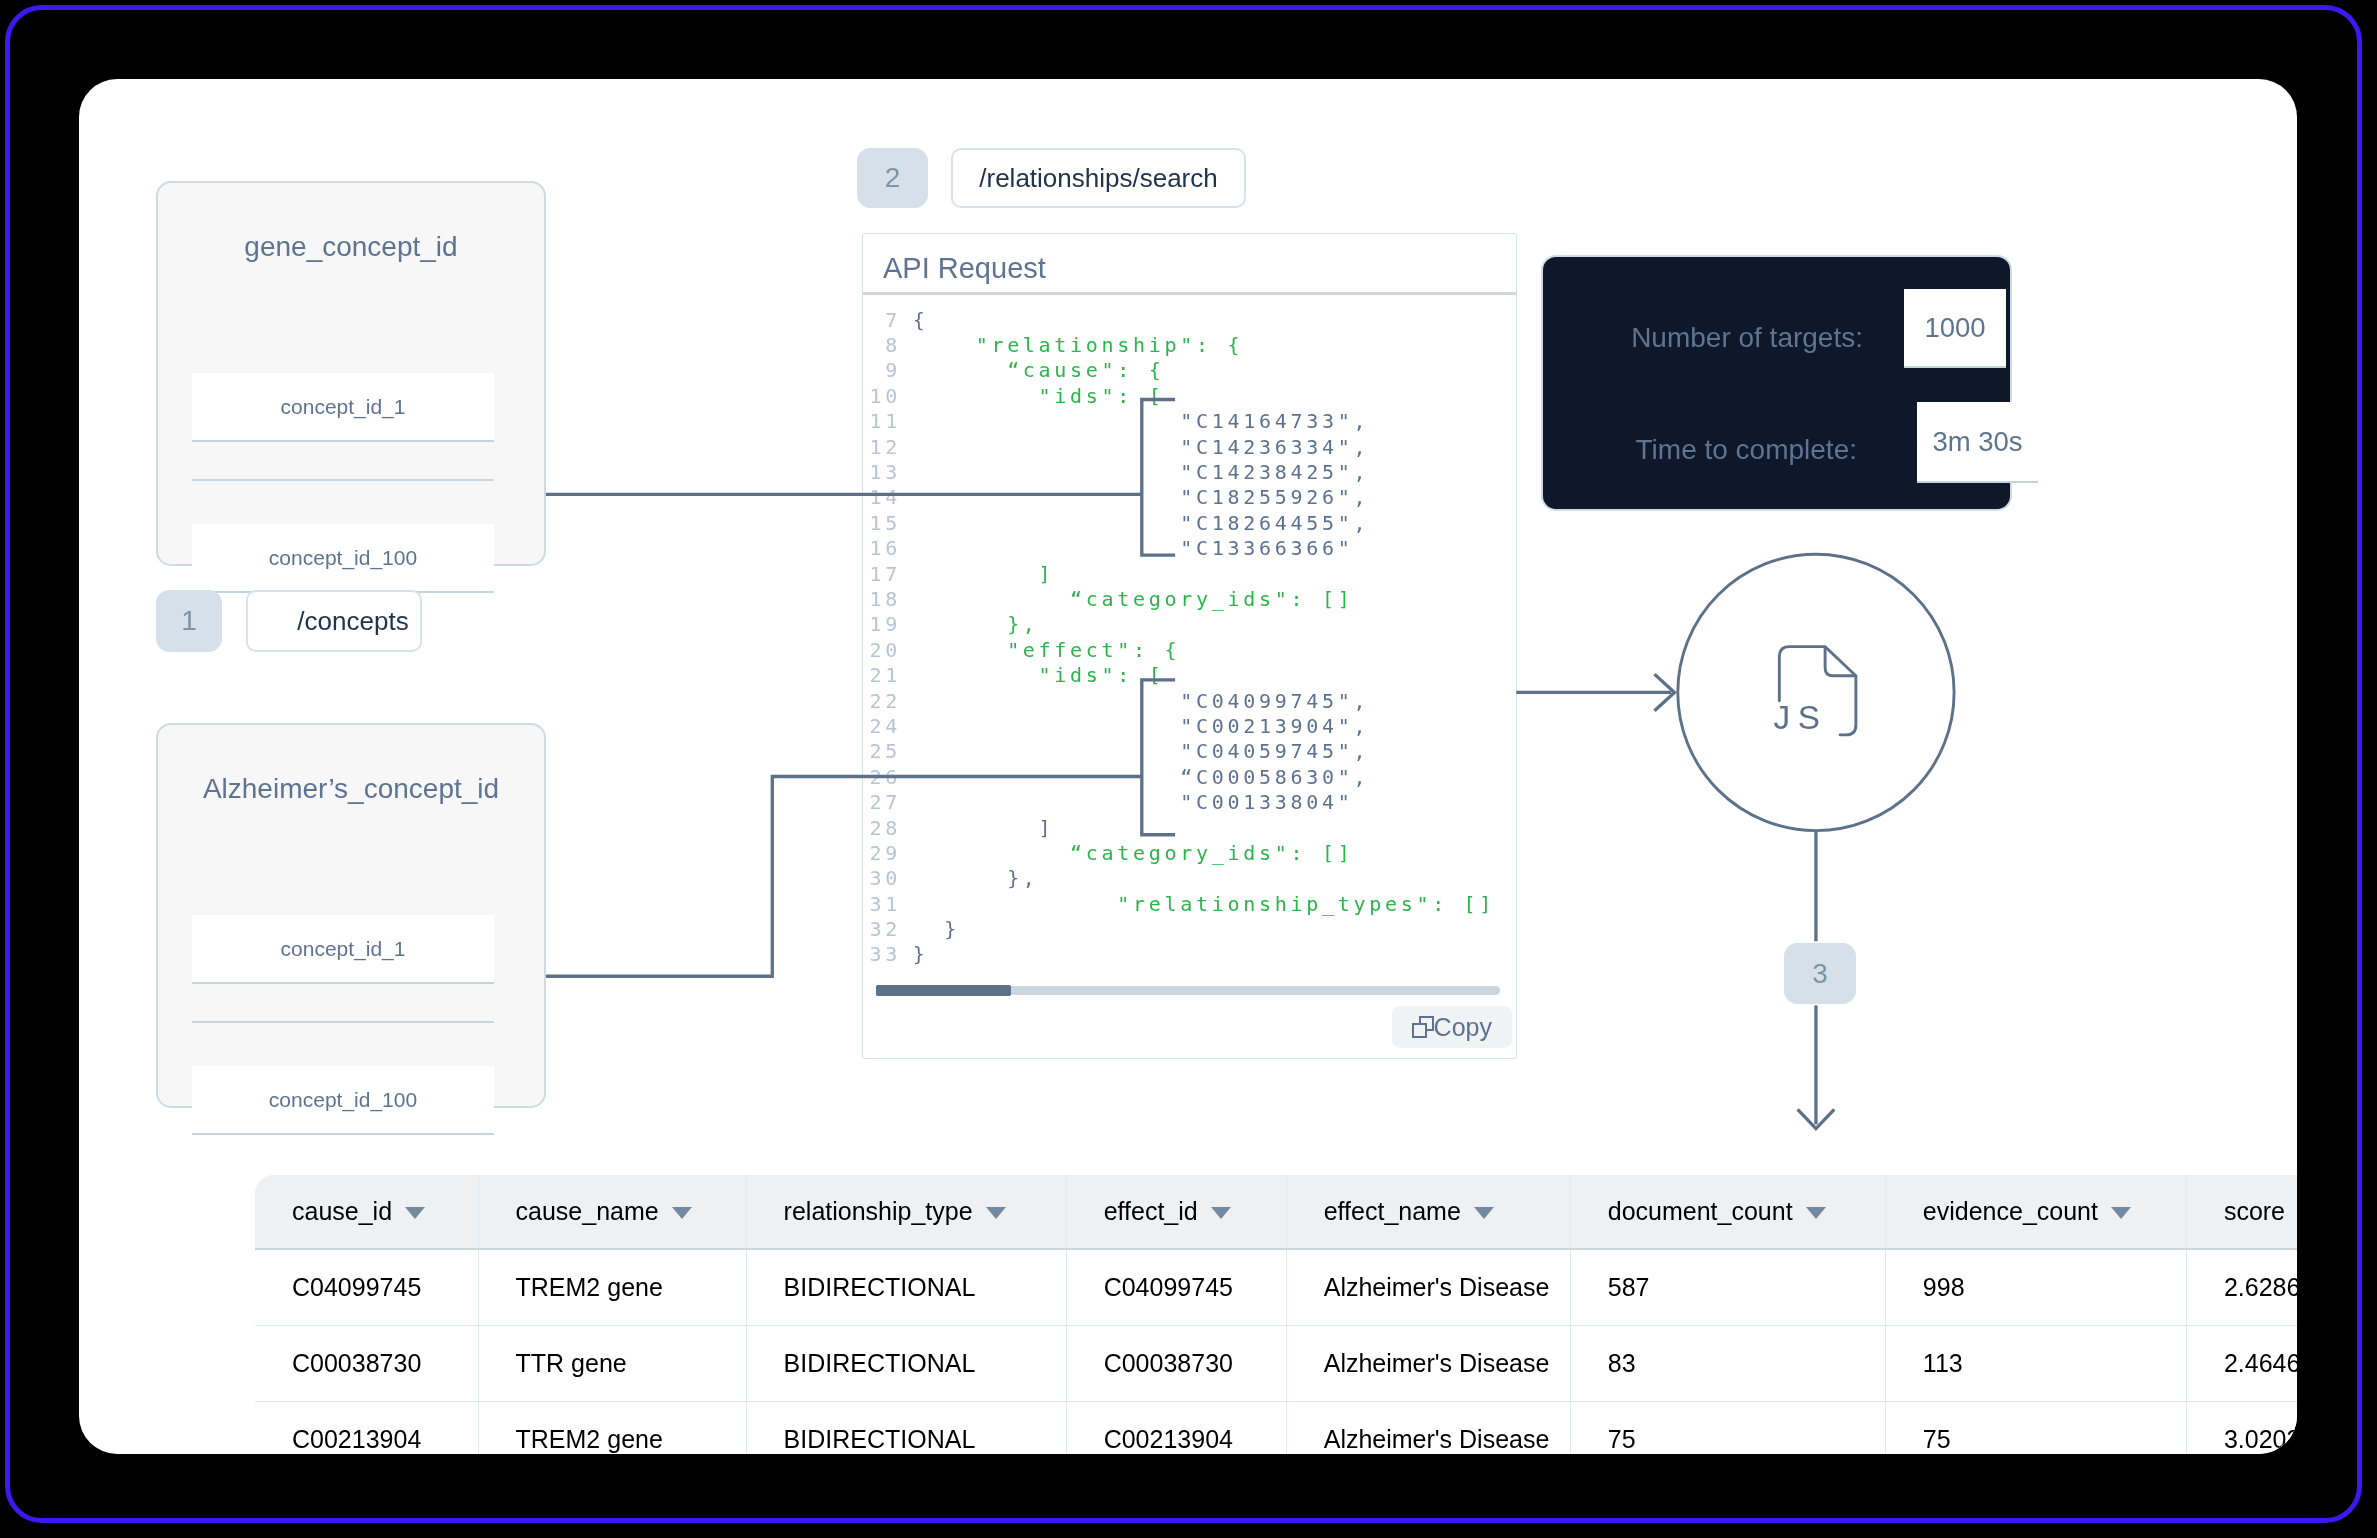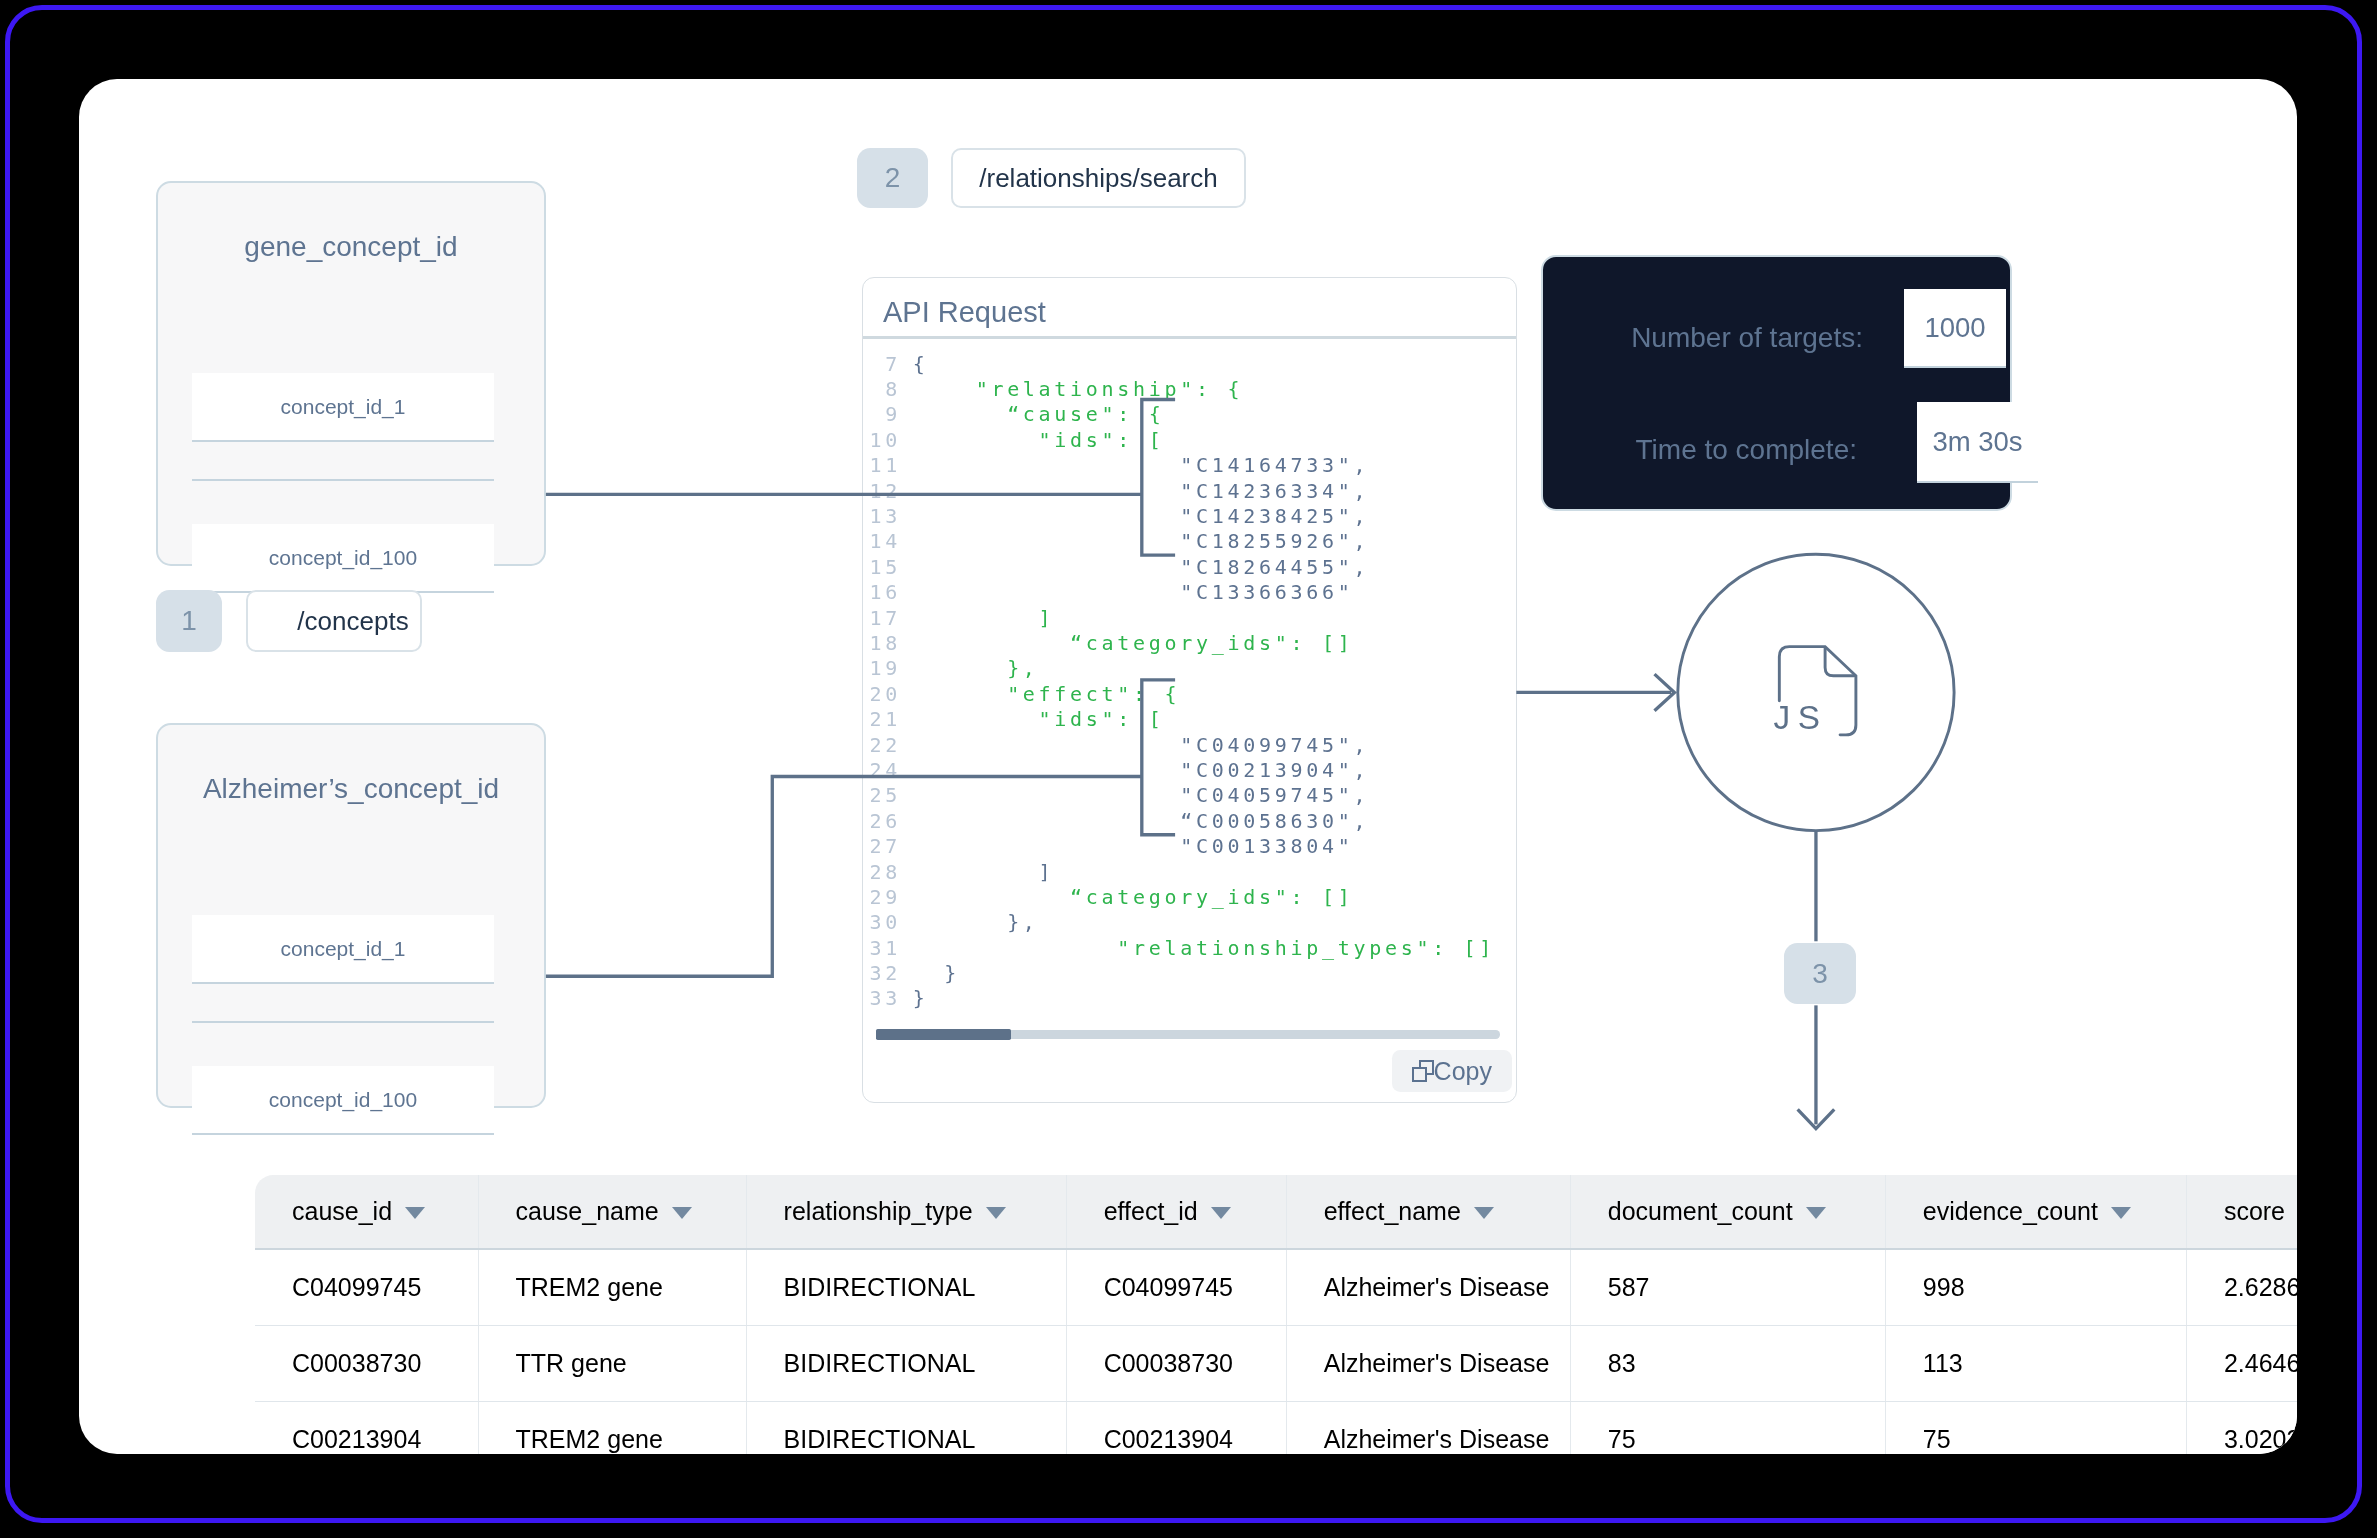--- a/index.html
+++ b/index.html
@@ -19,21 +19,21 @@
   .cbox .mid{position:absolute;left:34px;width:302px;height:0;border-top:2.5px solid #c5d4de;}
 
   
   .badge{position:absolute;background:#d6e0e8;border-radius:13.3px;display:flex;align-items:center;
     justify-content:center;font-size:28px;color:#7d93a9;z-index:60;}
   .chip{position:absolute;background:#fff;border:2.5px solid #d9e2e8;border-radius:10px;box-sizing:border-box;
     display:flex;align-items:center;justify-content:center;font-size:26px;color:#22344a;}
 
   
   .panel{position:absolute;left:783px;top:154px;width:655px;height:826px;background:#fff;
-    border:1.7px solid #d9dfe4;border-radius:12px;box-sizing:border-box;margin-top:44px;}
+    border:1.7px solid #d9dfe4;border-radius:3px;box-sizing:border-box;}
   .panel .pttl{position:absolute;left:20px;top:18.3px;font-size:29px;color:#5e7491;}
   .panel .pdiv{position:absolute;left:0;top:58px;width:100%;height:2.5px;background:#cfd9df;}
   .codewrap{position:absolute;left:0;top:73px;width:100%;}
   .code-line{height:25.4px;display:flex;align-items:center;
     font-family:"DejaVu Sans Mono",monospace;font-size:20px;letter-spacing:3.7px;white-space:pre;}
   .code-line .ln{display:inline-block;width:38px;text-align:right;color:#b9c5d4;flex:0 0 38px;}
   .code-line .ct{padding-left:11.7px;}
   .g{color:#2eb44d;} .s{color:#5d7290;}
   .sbar{position:absolute;left:12.5px;top:752px;width:624px;height:9.2px;background:#ccd6de;border-radius:4.2px;}
   .sthumb{position:absolute;left:0;top:-0.8px;width:135px;height:10.8px;background:#5d7189;border-radius:1.7px;}

